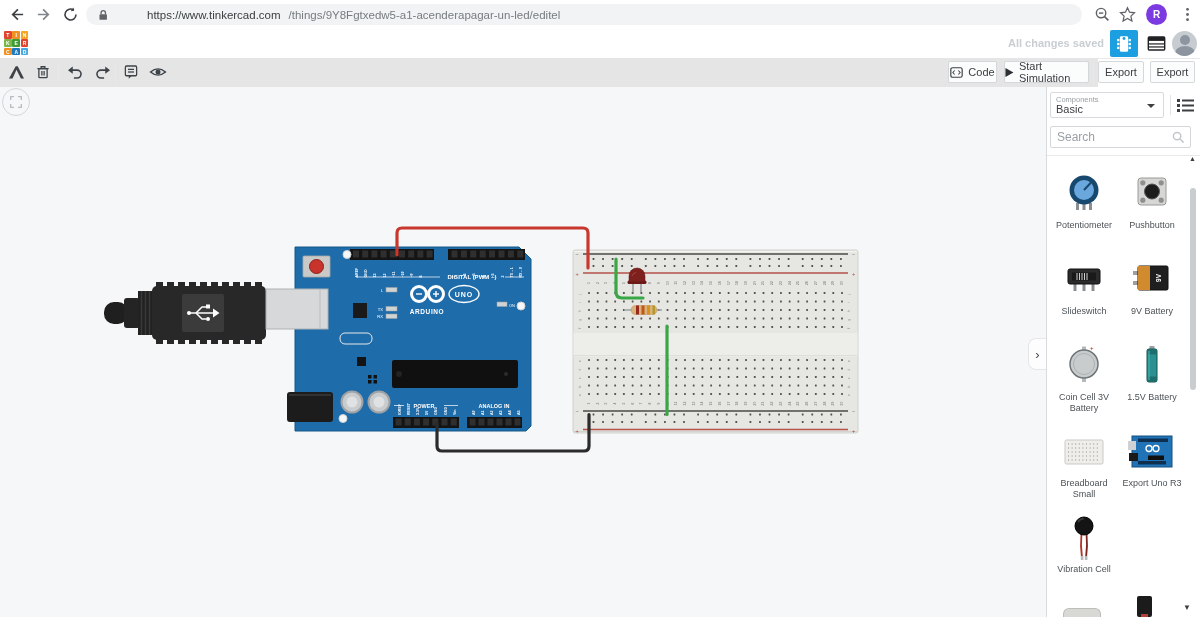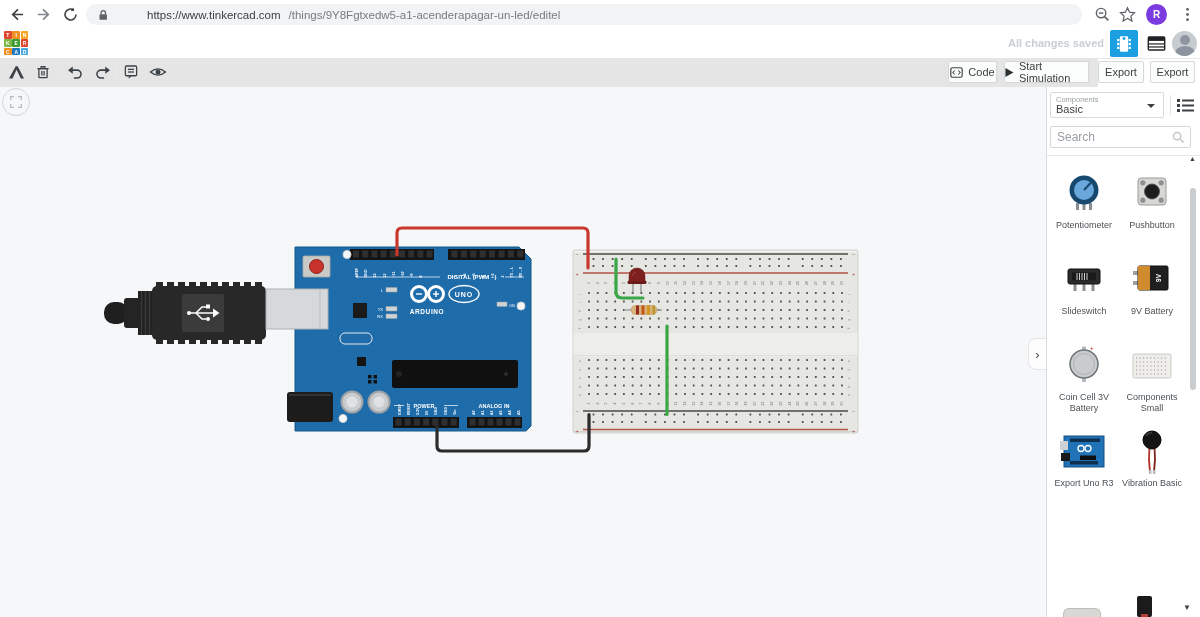--- a/index.html
+++ b/index.html
@@ -1006,30 +1006,40 @@
         <rect x="22" y="3.5" width="4" height="5" fill="#b6babc"></rect>
           <rect x="22" y="34" width="4" height="5" fill="#b6babc"></rect>
         <text x="30" y="7" font-size="6" fill="#c0392b" font-weight="bold">+</text>
         <circle cx="24" cy="21" r="14" fill="#c9cccd" stroke="#6f767a" stroke-width="1.5"></circle>
         <circle cx="24" cy="21" r="10.5" fill="none" stroke="#aeb2b4" stroke-width="1"></circle>
       </svg>
       <div class="clabel">Coin Cell 3V Battery</div>
     </div>
     <div class="comp">
       <svg width="48" height="46" viewBox="0 0 48 46">
+        <rect x="21.5" y="3" width="5" height="4" fill="#9aa0a3"></rect>
+        <rect x="19" y="6" width="10" height="33" rx="2" fill="#2a9090" stroke="#14504e"></rect>
+        <rect x="19" y="6" width="10" height="5.5" fill="#1e6e6e"></rect>
+        <rect x="19" y="33.5" width="10" height="5.5" fill="#1e6e6e"></rect>
+        <line x1="21" y1="8" x2="21" y2="37" stroke="#3fb0b0" stroke-width="1.2"></line>
+      </svg>
+      <div class="clabel">1.5V Battery</div>
+    </div>
+    <div class="comp">
+      <svg width="48" height="46" viewBox="0 0 48 46">
         <rect x="5" y="11" width="38" height="24" rx="1.5" fill="#efeeea" stroke="#c9c9c5"></rect>
         <g stroke="#8a8a85" stroke-width="1.1" stroke-dasharray="1 2.6">
           <line x1="8" y1="15" x2="40" y2="15"></line>
             <line x1="8" y1="19" x2="40" y2="19"></line>
           <line x1="8" y1="23" x2="40" y2="23"></line>
             <line x1="8" y1="27" x2="40" y2="27"></line>
             <line x1="8" y1="31" x2="40" y2="31"></line>
         </g>
       </svg>
-      <div class="clabel">Components Small</div>
+      <div class="clabel">Breadboard Small</div>
     </div>
     <div class="comp">
       <svg width="48" height="46" viewBox="0 0 48 46">
         <rect x="4" y="7" width="40" height="31" fill="#2173b8" stroke="#14517f"></rect>
         <rect x="10" y="9.5" width="30" height="3.5" fill="#0e2f4d"></rect>
         <rect x="10" y="32" width="28" height="3.5" fill="#0e2f4d"></rect>
         <rect x="0" y="12" width="8" height="9" fill="#cfd2d4"></rect>
         <rect x="1" y="24" width="9" height="8" fill="#1a1a1a"></rect>
         <circle cx="21" cy="19.5" r="3" fill="none" stroke="#fff" stroke-width="1.3"></circle>
         <circle cx="28" cy="19.5" r="3" fill="none" stroke="#fff" stroke-width="1.3"></circle>
@@ -1039,21 +1049,21 @@
     </div>
     <div class="comp">
       <svg width="48" height="46" viewBox="0 0 48 46">
         <path d="M21.5 18 C20.5 28 21 36 22 43" stroke="#b23327" stroke-width="1.8" fill="none"></path>
         <path d="M26.5 18 C27.5 28 27 36 26 43" stroke="#7d241c" stroke-width="1.8" fill="none"></path>
         <rect x="20.8" y="41" width="2.6" height="4" fill="#b6babc"></rect>
           <rect x="24.8" y="41" width="2.6" height="4" fill="#b6babc"></rect>
         <circle cx="24" cy="11" r="9" fill="#141414" stroke="#000"></circle>
         <path d="M18 7 A8 8 0 0 1 24 3.5" stroke="#3a3a3a" stroke-width="1.5" fill="none"></path>
       </svg>
-      <div class="clabel">Vibration Basic</div>
+      <div class="clabel">Vibration Cell</div>
     </div>
   </div>
 
   <div class="partial-gray"></div>
   <div class="partial-black">
       <div class="tip"></div>
     </div>
   <span class="caret-down">▼</span>
   <div class="scroll-thumb"></div>
 </div>

